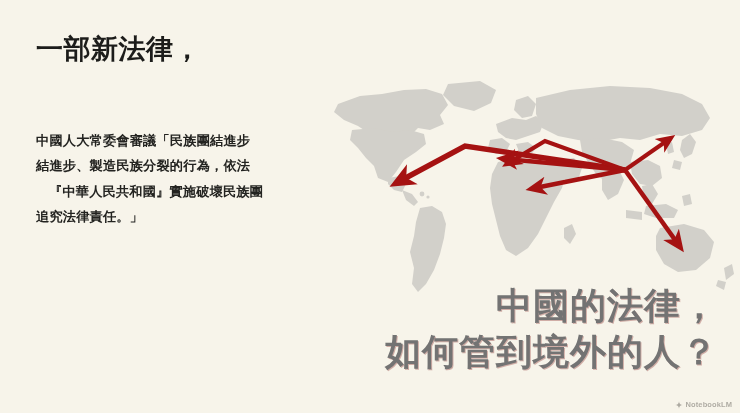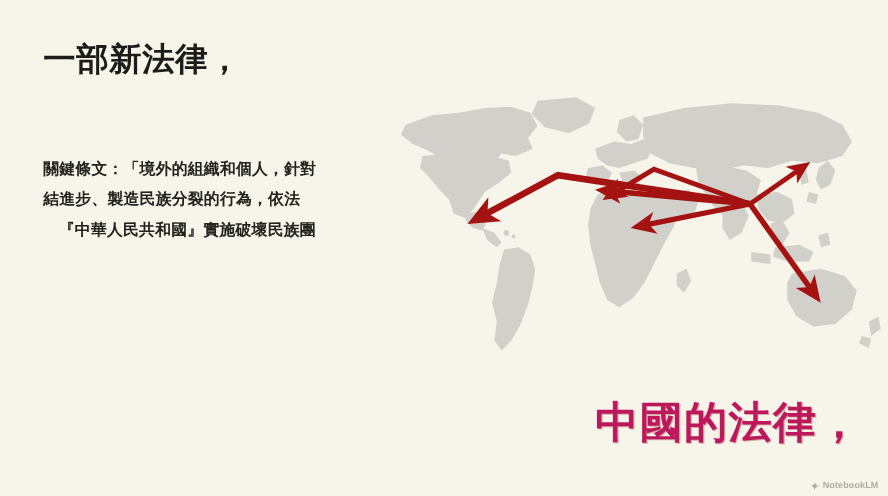--- a/index.html
+++ b/index.html
@@ -54,21 +54,21 @@
 
   
   .red-head{
     position:absolute;
     right:22px;bottom:38px;
     text-align:right;
     font-family:"Liberation Serif","DejaVu Serif",serif;
     font-weight:700;
     font-size:36px;
     line-height:1.28;
-    color:#be185d;
+    color:#737373;
     letter-spacing:1px;
     text-shadow:1px 1px 0 rgba(120,10,10,0.30);
   }
   .red-head .ln{display:block;white-space:nowrap;}
 
   
   .watermark{
     position:absolute;
     right:8px;bottom:4px;
     display:flex;align-items:center;gap:3px;
@@ -176,27 +176,29 @@
         <path d="M295 92 L348 166" stroke-width="4.6"></path>
       </g>
     </svg>
   </div>
 
   <div class="headline">
     <span class="ln">一部新法律，</span>
   </div>
 
   <div class="body-copy">
-    <span class="ln">關鍵條文：「境外的組織和個人，針對</span>
+    <span class="ln">中國人大常委會審議「民族團結進步</span>
     <span class="ln">結進步、製造民族分裂的行為，依法</span>
     <span class="ln indent">『中華人民共和國』實施破壞民族團</span>
+    <span class="ln">追究法律責任。」</span>
   </div>
 
   <div class="red-head">
     <span class="ln">中國的法律，</span>
+    <span class="ln">如何管到境外的人？</span>
   </div>
 
   <div class="watermark">
     <svg class="wm-mark" width="8" height="8" viewBox="0 0 16 16">
       <path d="M8 0.6 C8 4.8 4.8 8 0.6 8 C4.8 8 8 11.2 8 15.4
                C8 11.2 11.2 8 15.4 8 C11.2 8 8 4.8 8 0.6 Z" fill="#55524C"></path>
     </svg>
     <span class="wm-label">NotebookLM</span>
   </div>
 

